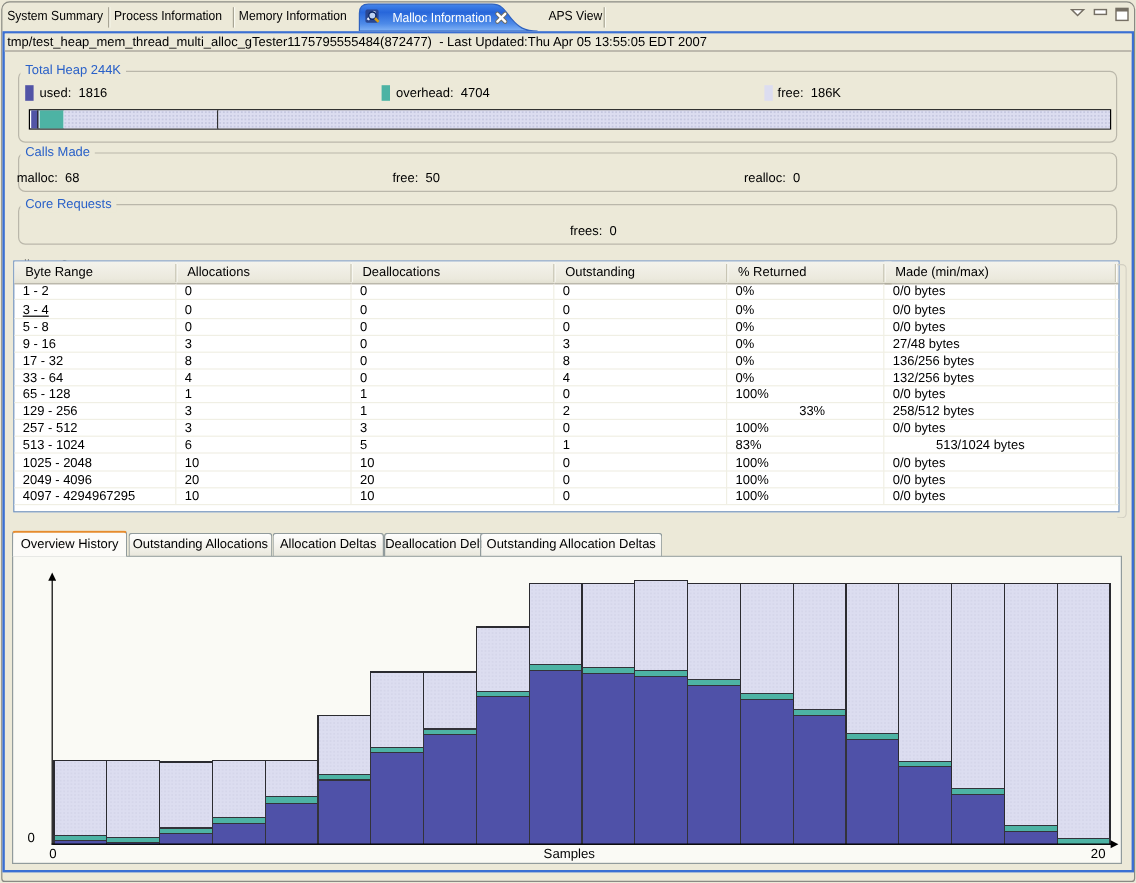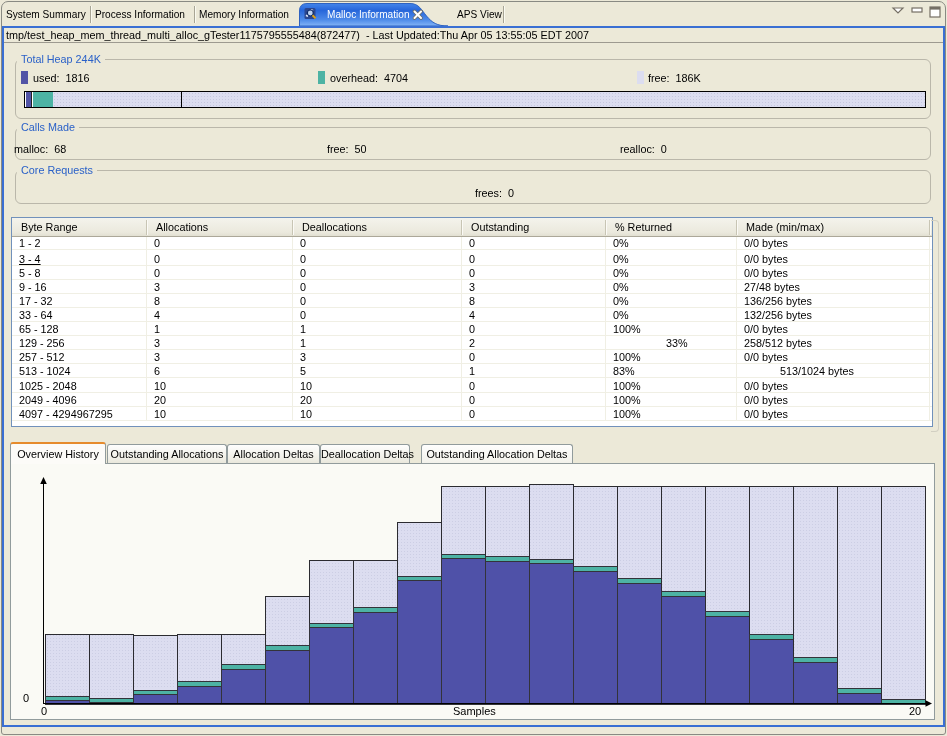--- a/index.html
+++ b/index.html
@@ -239,21 +239,21 @@
       <div class="colline" style="left:724px;"></div>
       <div class="colline" style="left:917px;"></div>
   </div>
 
   <div class="abs" style="left:931px;top:220px;width:8px;height:212px;border:1px solid #d2cfc2;border-left:none;border-radius:0 4px 4px 0;"></div>
 
   <div class="btab" style="left:10px;top:442px;width:96px;height:22px;line-height:21px;border-top:2px solid #e68b2c;background:#fcfbf8;z-index:3;">Overview History</div>
   <div class="btab" style="left:107px;top:444px;width:120px;height:20px;line-height:19px;">Outstanding Allocations</div>
   <div class="btab" style="left:227px;top:444px;width:93px;height:20px;line-height:19px;">Allocation Deltas</div>
   <div class="btab" style="left:320px;top:444px;width:90px;height:20px;line-height:19px;">Deallocation Deltas</div>
-  <div class="btab" style="left:421px;top:444px;width:152px;height:32px;line-height:19px;">Outstanding Allocation Deltas</div>
+  <div class="btab" style="left:400px;top:444px;width:152px;height:32px;line-height:19px;">Outstanding Allocation Deltas</div>
 
   <svg id="chart" class="abs" style="left:10px;top:463px;" width="925" height="257" viewBox="0 0 925 257">
     <defs>
       <pattern id="dots" width="3" height="3" patternUnits="userSpaceOnUse">
         <rect width="3" height="3" fill="#dcddf0"></rect>
         <rect x="1" y="1" width="1" height="1" fill="#cccee4"></rect>
       </pattern>
     </defs>
     <rect x="0.5" y="0.5" width="924" height="256" fill="#fafaf5" stroke="#919b9c"></rect>
     <g id="bars" shape-rendering="crispEdges">

